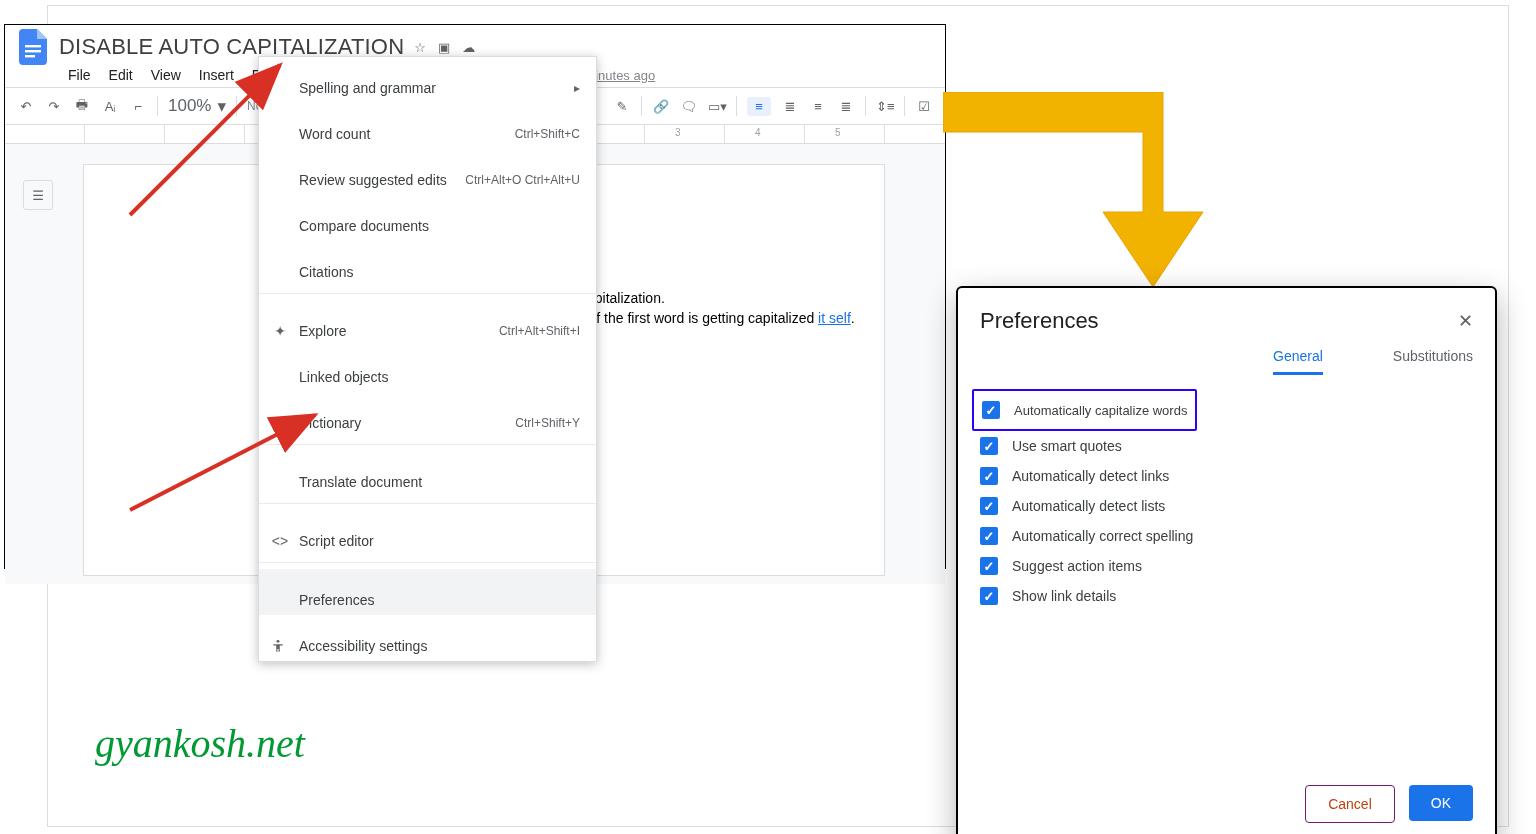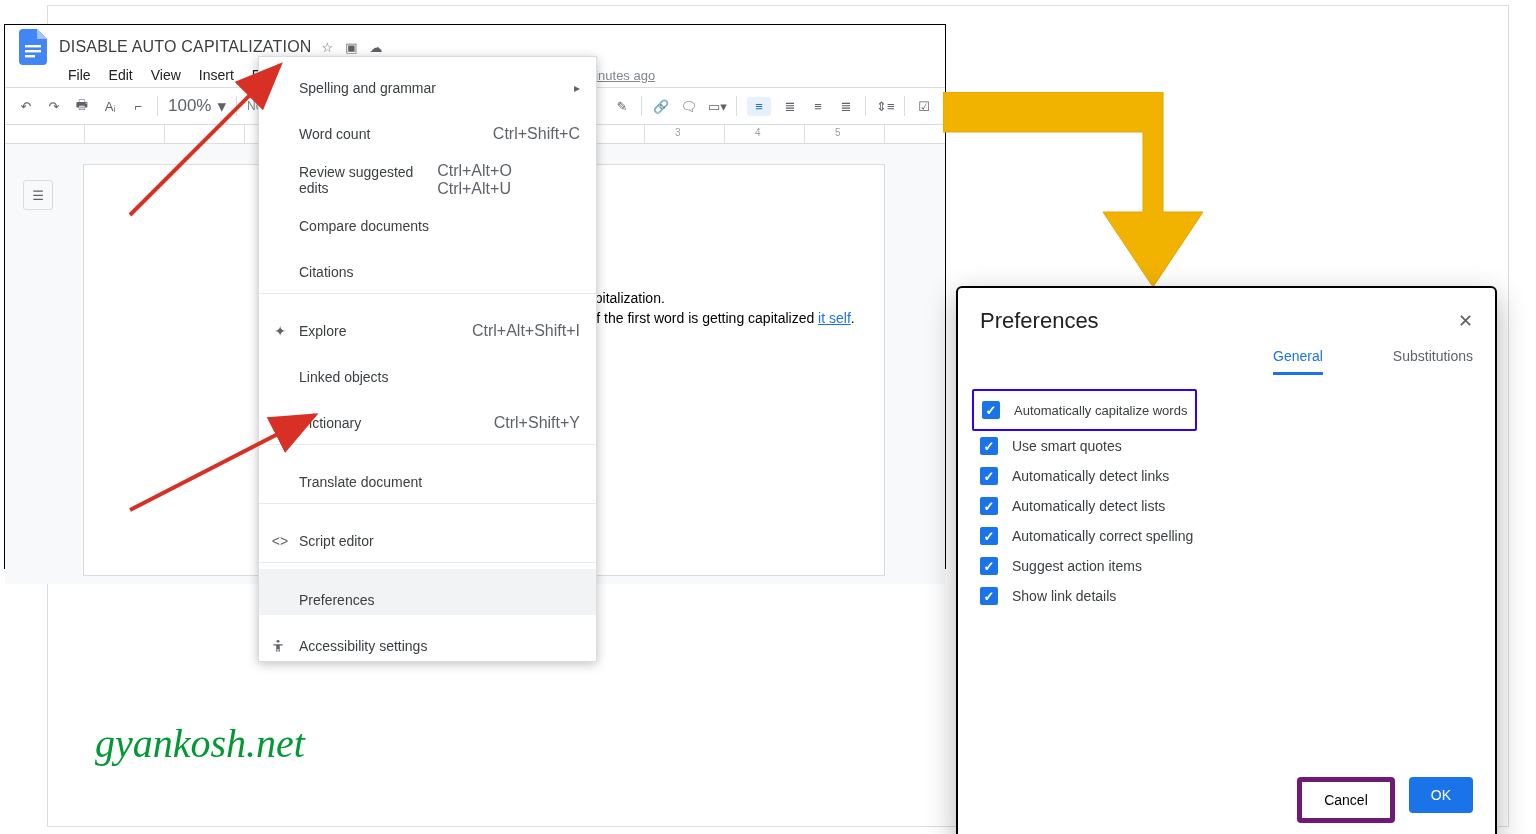--- a/index.html
+++ b/index.html
@@ -1,21 +1,21 @@
 <!DOCTYPE html>
 <html><head>
 <meta charset="utf-8">
 <style>
 html,body{margin:0;padding:0;font-family:Arial,"Helvetica Neue",sans-serif;font-size:13px;color:#3c4043;background:#fff;width:1536px;height:834px;overflow:hidden;position:relative}
 .outer-frame{position:absolute;left:47px;top:5px;width:1460px;height:820px;border:1px solid #dadce0}
 
 .docs{position:absolute;left:4px;top:24px;width:940px;height:543px;background:#fff;border:1.5px solid #000}
 .docs-toprow{display:flex;align-items:center;height:32px;padding:6px 0 0 12px}
 .docs-logo{width:32px;height:32px;border-radius:4px;display:flex;align-items:center;justify-content:center;margin-right:10px}
-.doc-title{font-size:16px;letter-spacing:.2px;color:#3c4043}
+.doc-title{font-size:22px;letter-spacing:.2px;color:#3c4043}
 .title-icons{margin-left:10px;display:flex;gap:12px;color:#5f6368}
 .menubar{display:flex;align-items:center;height:24px;padding-left:56px;font-size:14px;color:#202124;gap:4px}
 .menubar .mitem{padding:2px 7px;border-radius:3px}
 .menubar .mitem.active{background:#e8f0fe}
 .menubar .lastedit{margin-left:12px;color:#80868b;text-decoration:underline;font-size:13px}
 .toolbar{height:36px;border-top:1px solid #dadce0;border-bottom:1px solid #dadce0;display:flex;align-items:center;padding:0 12px;color:#5f6368;gap:10px}
 .tb-sep{width:1px;height:20px;background:#dadce0}
 .tb-btn{width:18px;text-align:center}
 .tb-btn.active{background:#e8f0fe;border-radius:3px;padding:2px 3px;color:#1a73e8}
 .zoom{font-size:17px;display:flex;align-items:center;gap:6px;color:#5f6368}
@@ -24,21 +24,21 @@
 .ruler span{position:absolute;top:2px}
 .canvas{background:#f8f9fa;position:relative;height:440px}
 .outline-btn{position:absolute;left:18px;top:36px;width:28px;height:28px;border:1px solid #dadce0;border-radius:3px;display:flex;align-items:center;justify-content:center;color:#5f6368}
 .page{position:absolute;left:78px;top:20px;width:800px;height:410px;background:#fff;border:1px solid #dadce0}
 .doc-text{position:absolute;top:144px;left:575px;font-family:Arial;font-size:14px;color:#000;line-height:20px;text-align:left}
 .itself{color:#1a73e8;text-decoration:underline}
 
 .dropdown{position:absolute;left:258px;top:56px;width:337px;background:#fff;box-shadow:0 2px 10px rgba(0,0,0,.25);border:1px solid #dadce0;font-size:14px;color:#3c4043;z-index:20}
 .dd-item{display:flex;align-items:center;height:30px;padding:16px 16px 0 40px;position:relative}
 .dd-item.hover{background:#f1f3f4}
-.dd-item .shortcut{margin-left:auto;font-size:16px;color:#5f6368}
+.dd-item .shortcut{margin-left:auto;font-size:12px;color:#5f6368}
 .dd-sep{height:1px;background:#e8eaed;margin:6px 0}
 .dd-icon{position:absolute;left:12px;width:18px;text-align:center;color:#5f6368}
 .dd-arrow{margin-left:auto;color:#5f6368;font-size:12px}
 
 .arrow{position:absolute;z-index:30}
 
 .big-arrow{position:absolute;left:943px;top:92px;width:311px;height:200px;z-index:5}
 
 .watermark{position:absolute;left:95px;top:720px;font-family:"Brush Script MT","Segoe Script",cursive;font-size:40px;color:#009933;font-style:italic}
 
@@ -48,21 +48,21 @@
 .pref .tabs{display:flex;justify-content:flex-end;gap:70px;margin-bottom:14px}
 .pref .tab{font:500 14px "Google Sans",Arial;color:#5f6368;padding-bottom:8px}
 .pref .tab.active{color:#1a73e8;border-bottom:3px solid #1a73e8}
 .pref .optlist{margin-top:4px}
 .pref .opt{display:flex;align-items:center;height:30px;font-size:14px;color:#3c4043}
 .pref .cb{width:18px;height:18px;border-radius:2px;background:#1a73e8;margin-right:14px;display:flex;align-items:center;justify-content:center;color:#fff;font-size:13px;font-weight:bold}
 .pref .highlight{border:2.5px solid #2a00ff;border-radius:2px;display:inline-flex;align-items:center;padding:10px 8px 10px 6px;margin-left:-8px}
 .pref .highlight .cb{margin-left:2px}
 .pref .actions{position:absolute;bottom:18px;right:22px;display:flex;gap:14px}
 .pref .btn{height:36px;padding:0 22px;border-radius:4px;font:500 14px "Google Sans",Arial;display:flex;align-items:center}
-.pref .btn.cancel{border:5px solid #701a75;color:#000000;background:#fff}
+.pref .btn.cancel{border:1px solid #701a75;color:#c2410c;background:#fff}
 .pref .btn.ok{background:#1a73e8;color:#fff}
 svg{display:block}
 </style>
 </head>
 <body>
 
 <div class="outer-frame"></div>
 
 <div class="docs">
   <div class="docs-toprow">

